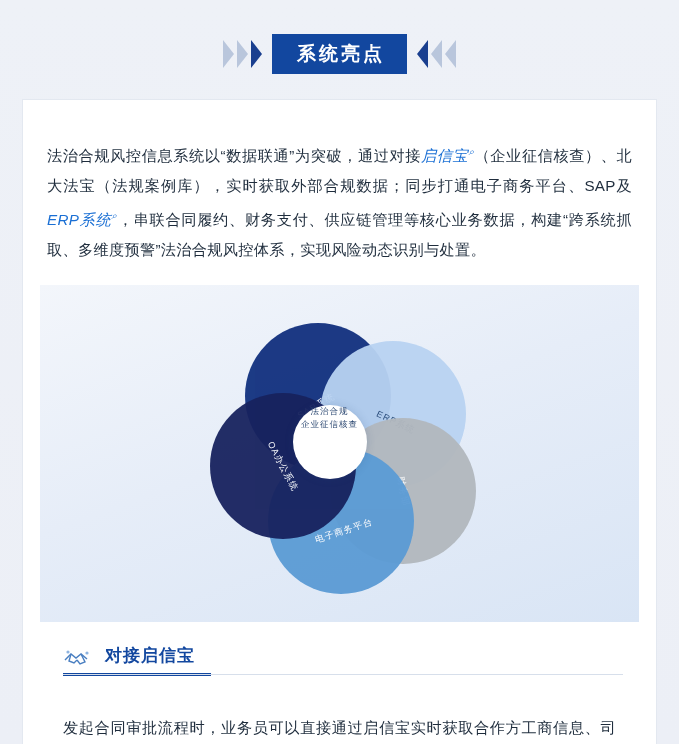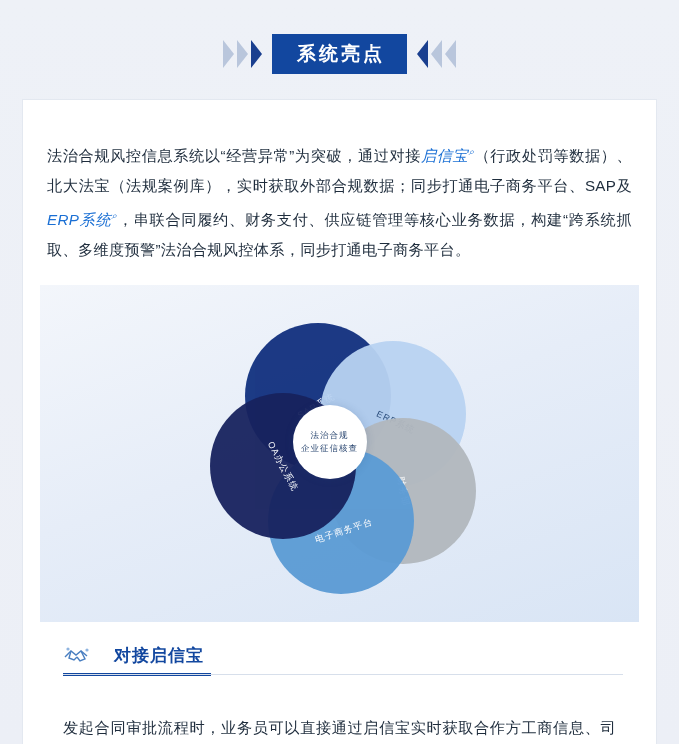--- a/index.html
+++ b/index.html
@@ -134,35 +134,34 @@
     position: absolute;
     left: 83px;
     top: 82px;
     width: 74px;
     height: 74px;
     border-radius: 50%;
     background: #ffffff;
     display: flex;
     flex-direction: column;
     align-items: center;
-    justify-content: center;
     color: #2e4a73;
     font-size: 8.5px;
     line-height: 13px;
     letter-spacing: 1px;
     box-shadow: 0 0 8px rgba(40,70,120,0.18);
     z-index: 5;
   }
 
   
   .sub-head {
     margin: 22px 0 0 40px;
     display: flex;
-    align-items: flex-start;
-    gap: 21px;
+    align-items: flex-end;
+    gap: 12px;
   }
   .sub-icon {
     width: 30px;
     height: 24px;
     position: relative;
     flex: 0 0 auto;
   }
   .sub-title {
     font-size: 17px;
     font-weight: bold;
@@ -208,21 +207,21 @@
     <div class="banner-box">系统亮点</div>
     <div class="arrows">
       <span class="tri tri-left dark-l"></span>
       <span class="tri tri-left"></span>
       <span class="tri tri-left"></span>
     </div>
   </div>
 
   <div class="card">
 
-    <p class="intro"><span>法治合规风控信息系统以“经营异常”为突破，通过对接</span><span class="kw"><span>启信宝</span><span class="mag">⌕</span></span><span>（行政处罚等数据）、北大法宝（法规案例库），实时获取外部合规数据；同步打通电子商务平台、SAP及</span><span class="kw"><span>ERP系统</span><span class="mag">⌕</span></span><span>，串联合同履约、财务支付、供应链管理等核心业务数据，构建“跨系统抓取、多维度预警”法治合规风控体系，同步打通电子商务平台。</span></p>
+    <p class="intro"><span>法治合规风控信息系统以“数据联通”为突破，通过对接</span><span class="kw"><span>启信宝</span><span class="mag">⌕</span></span><span>（企业征信核查）、北大法宝（法规案例库），实时获取外部合规数据；同步打通电子商务平台、SAP及</span><span class="kw"><span>ERP系统</span><span class="mag">⌕</span></span><span>，串联合同履约、财务支付、供应链管理等核心业务数据，构建“跨系统抓取、多维度预警”法治合规风控体系，实现风险动态识别与处置。</span></p>
 
     <div class="figure">
       <div class="venn">
         <div class="lobe lobe-sap">
           <span class="lobe-label r-sap">SAP系统</span>
         </div>
         <div class="lobe lobe-erp">
           <span class="lobe-label r-erp">ERP系统</span>
         </div>
         <div class="lobe lobe-fin">

